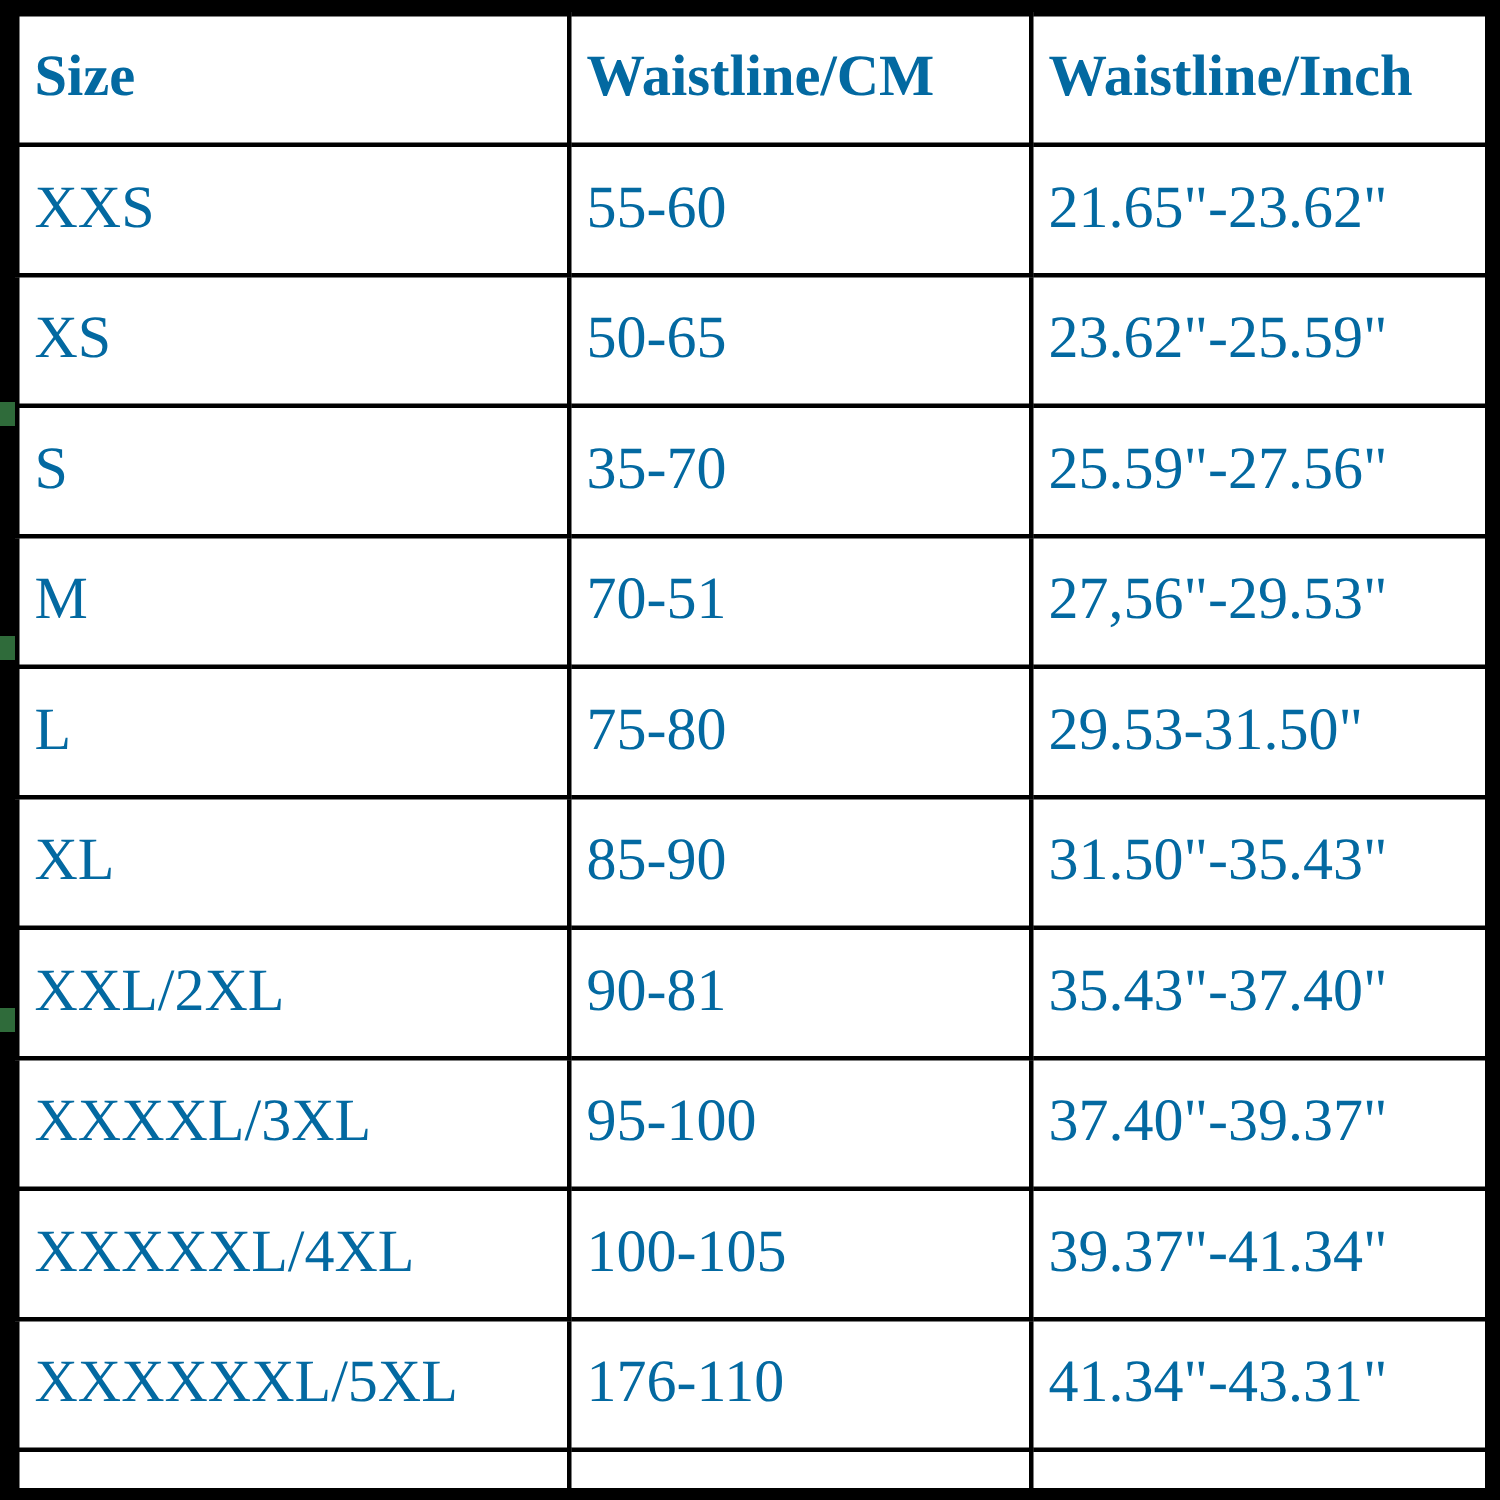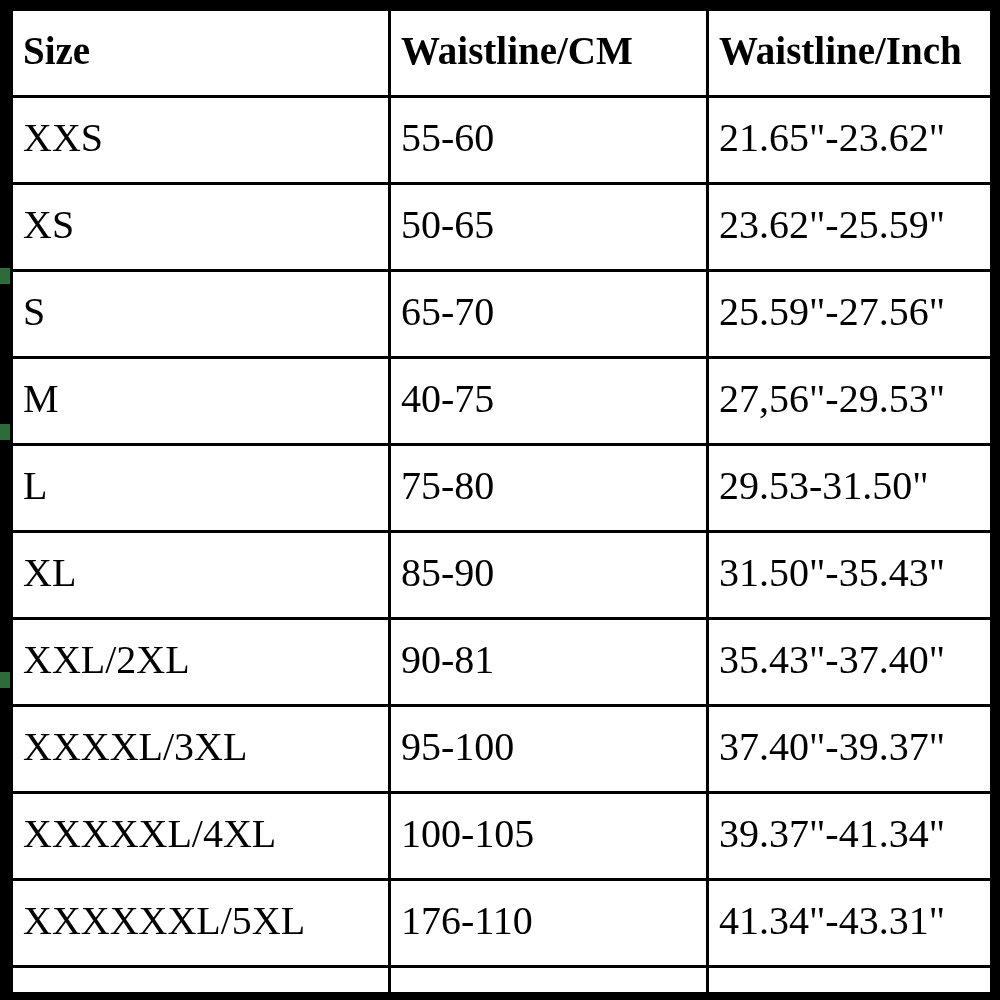--- a/index.html
+++ b/index.html
@@ -31,24 +31,24 @@
     overflow: hidden;
   }
   table.size-table {
     border-collapse: collapse;
     width: 980px;
     table-layout: fixed;
     background: #ffffff;
   }
   table.size-table td {
     border: 3px solid #000000;
-    padding: 2px 10px 6px 10px;
+    padding: 2px 0 6px 10px;
     font-size: 40px;
     line-height: 1.08;
-    color: #000000;
+    color: #0369a1;
     height: 76px;
     vertical-align: middle;
     white-space: nowrap;
     overflow: hidden;
   }
   table.size-table tr.header-row td {
     font-weight: bold;
     font-size: 39px;
   }
   table.size-table td.col-size {
@@ -92,26 +92,26 @@
           <td class="col-cm">55-60</td>
           <td class="col-inch">21.65"-23.62"</td>
         </tr>
         <tr>
           <td class="col-size">XS</td>
           <td class="col-cm">50-65</td>
           <td class="col-inch">23.62"-25.59"</td>
         </tr>
         <tr>
           <td class="col-size">S</td>
-          <td class="col-cm">65-70</td>
+          <td class="col-cm">35-70</td>
           <td class="col-inch">25.59"-27.56"</td>
         </tr>
         <tr>
           <td class="col-size">M</td>
-          <td class="col-cm">40-75</td>
+          <td class="col-cm">70-51</td>
           <td class="col-inch">27,56"-29.53"</td>
         </tr>
         <tr>
           <td class="col-size">L</td>
           <td class="col-cm">75-80</td>
           <td class="col-inch">29.53-31.50"</td>
         </tr>
         <tr>
           <td class="col-size">XL</td>
           <td class="col-cm">85-90</td>

